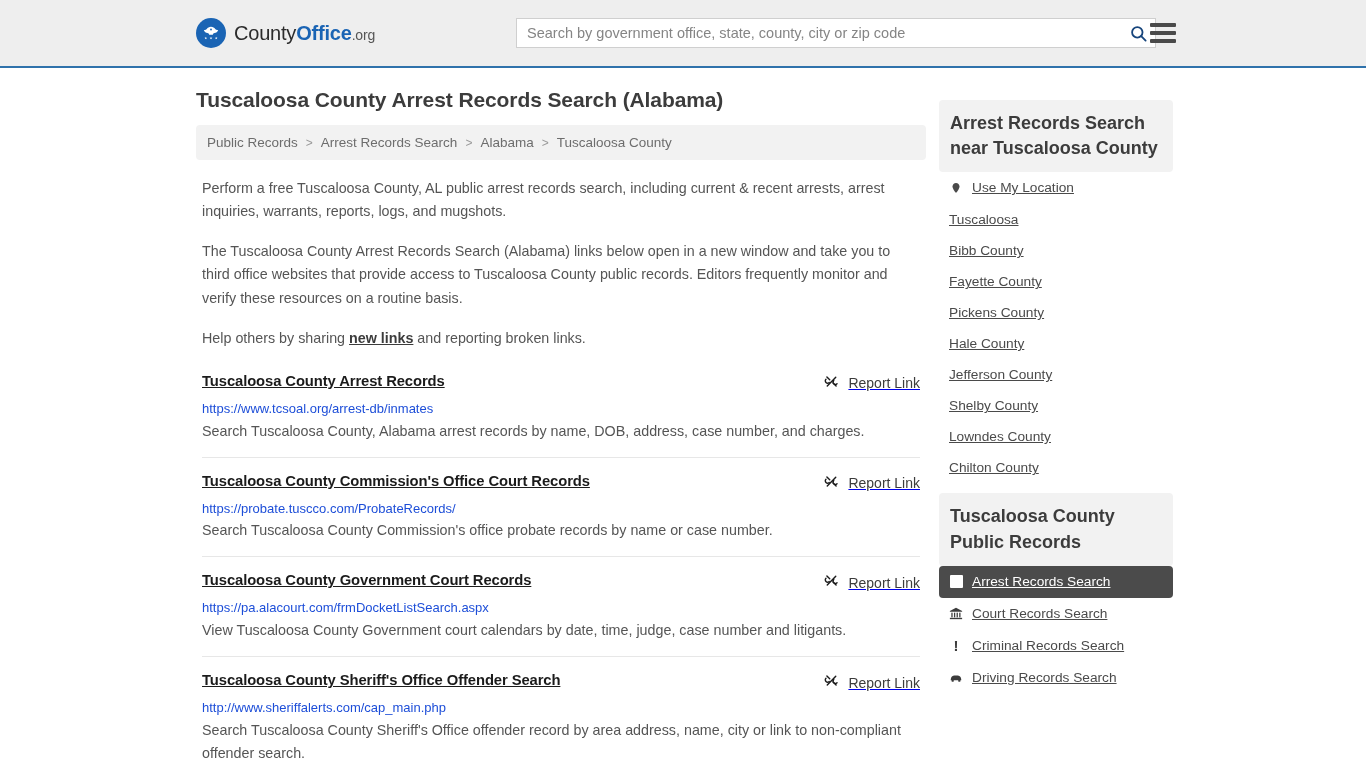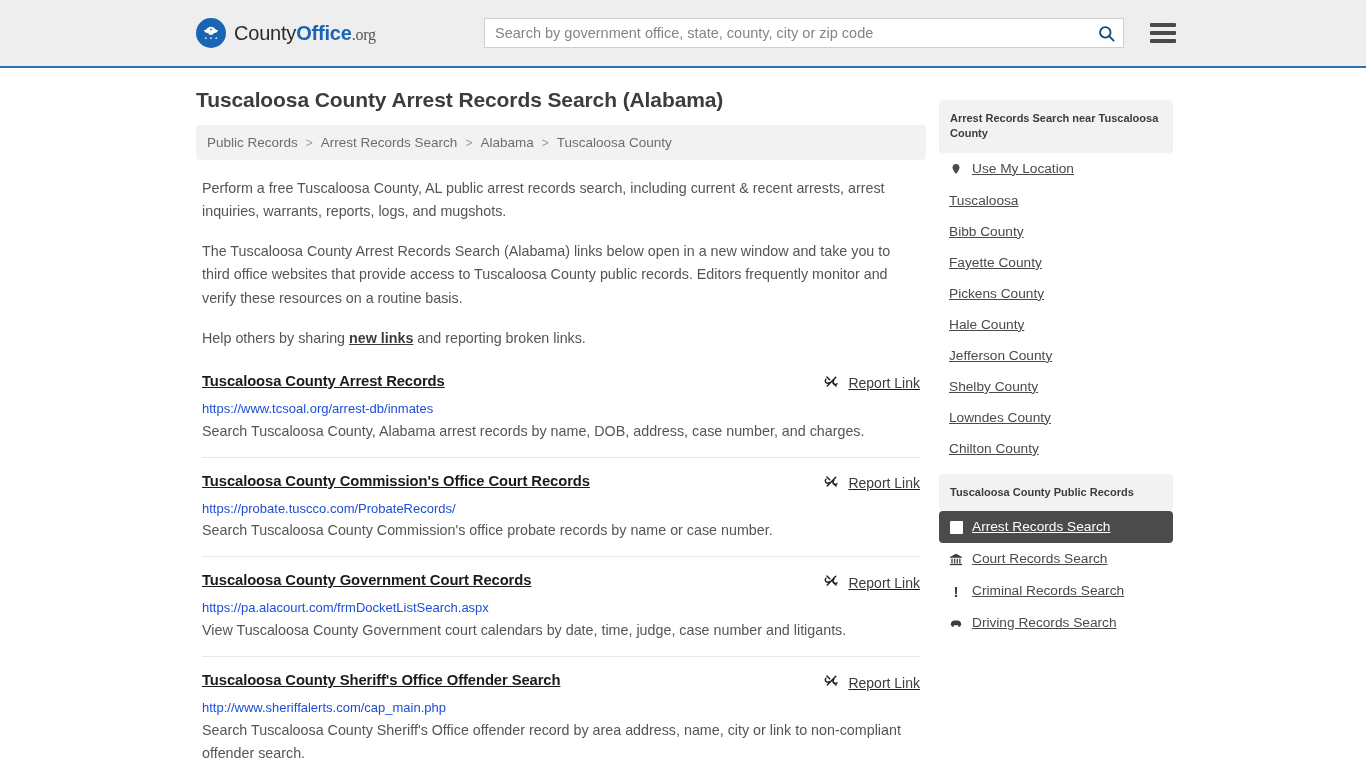--- a/index.html
+++ b/index.html
@@ -39,25 +39,25 @@
     flex-shrink: 0;
   }
   .brand-text {
     font-size: 20px;
     color: #2b2b2b;
     letter-spacing: -0.2px;
     white-space: nowrap;
   }
   .brand-text .b-county { color: #2b2b2b; }
   .brand-text .b-office { color: #1a64b4; font-weight: bold; }
-  .brand-text .b-org { color: #555; font-size: 16px; font-family: Liberation Serif, serif; }
+  .brand-text .b-org { color: #555; font-size: 14px; }
 
   .search-wrap {
     position: absolute;
-    left: 484px;
+    left: 516px;
     width: 640px;
     height: 30px;
     background: #ffffff;
     border: 1px solid #cfcfcf;
     display: flex;
     align-items: center;
   }
   .search-input {
     flex: 1;
     height: 100%;
@@ -187,21 +187,21 @@
     color: #555555;
     margin-top: 3px;
   }
 
   
   .side-box { margin-bottom: 10px; }
   .side-head {
     background: #f2f2f2;
     border-radius: 4px;
     padding: 11px 11px;
-    font-size: 11px;
+    font-size: 18px;
     font-weight: bold;
     color: #3c3c3c;
     line-height: 1.4;
   }
   .side-list { padding: 0; margin: 0; list-style: none; }
   .side-li {
     display: flex;
     align-items: flex-start;
     gap: 9px;
     padding: 8px 10px;

